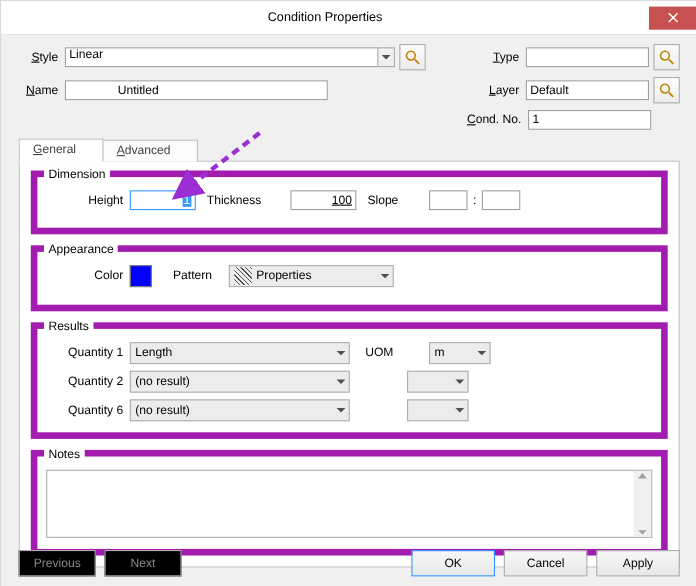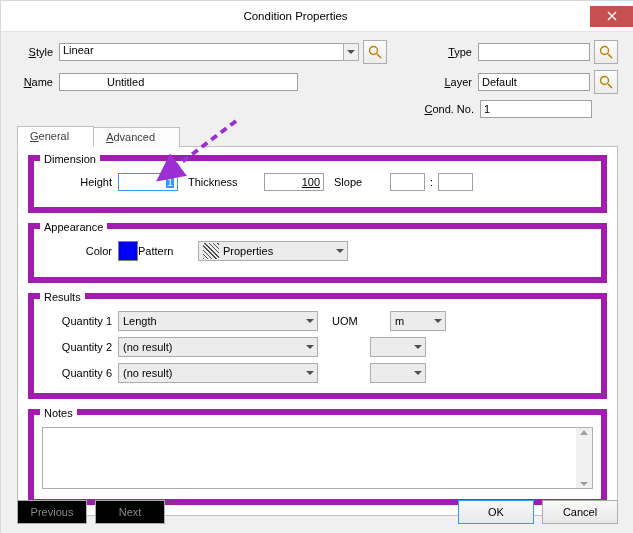--- a/index.html
+++ b/index.html
@@ -122,21 +122,21 @@
           <span style="padding:0 5px">:</span>
           <input class="num-in" style="width: 35px;" value="">
         </div>
       </div>
 
       <div class="fieldset">
         <div class="legend">Appearance</div>
         <div class="row">
           <div class="lbl" style="width:70px">Color</div>
           <div class="swatch" style="background:#0000FF"></div>
-          <div class="lbl" style="width:54px;text-align:left">Pattern</div>
+          <div class="lbl" style="width:54px;padding-left:10px;text-align:center">Pattern</div>
           <div class="sm-select" style="width:150px">
             <span class="hatch"></span>
             <span>Properties</span>
             <div class="sa">
                 <span class="tri"></span>
               </div>
           </div>
         </div>
       </div>
 
@@ -204,20 +204,21 @@
 
     </div>
   </div>
 
   <div class="btnbar">
     <div class="fbtn">Previous</div>
     <div class="fbtn">Next</div>
     <div style="flex:1"></div>
     <div class="pbtn def">OK</div>
     <div class="pbtn">Cancel</div>
+    <div class="pbtn">Apply</div>
   </div>
 
   <svg class="arrow-svg" style="left:155px;top:112px" width="90" height="70" viewBox="0 0 90 70">
     <defs>
       <marker id="ah" viewBox="0 0 10 10" refX="2" refY="5" markerWidth="7" markerHeight="7" orient="auto">
         <path d="M 0 0 L 10 5 L 0 10 z" fill="#9b2fd4"></path>
       </marker>
     </defs>
     <line x1="80" y1="8" x2="18" y2="55" stroke="#9b2fd4" stroke-width="4" stroke-dasharray="7 5" marker-end="url(#ah)"></line>
   </svg>

